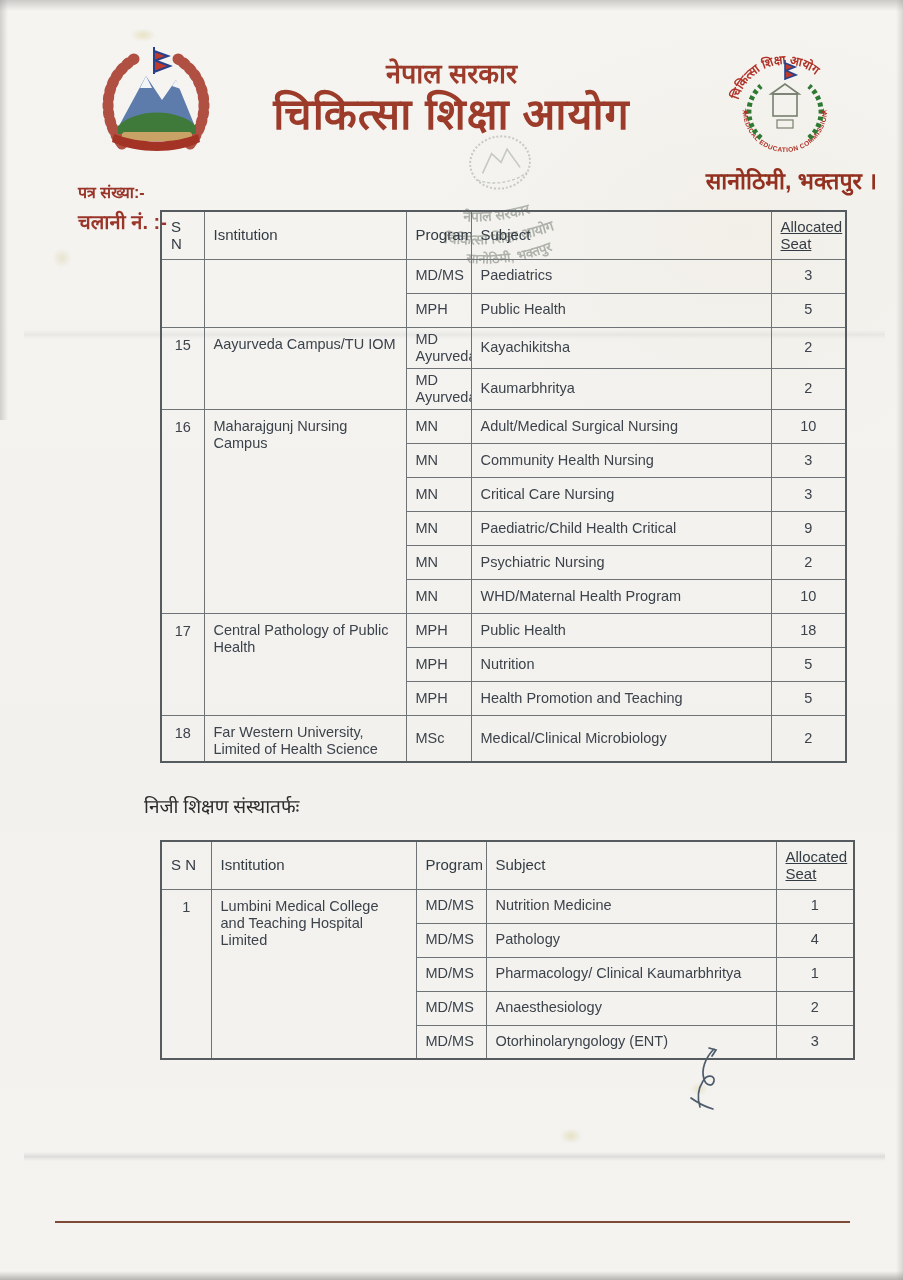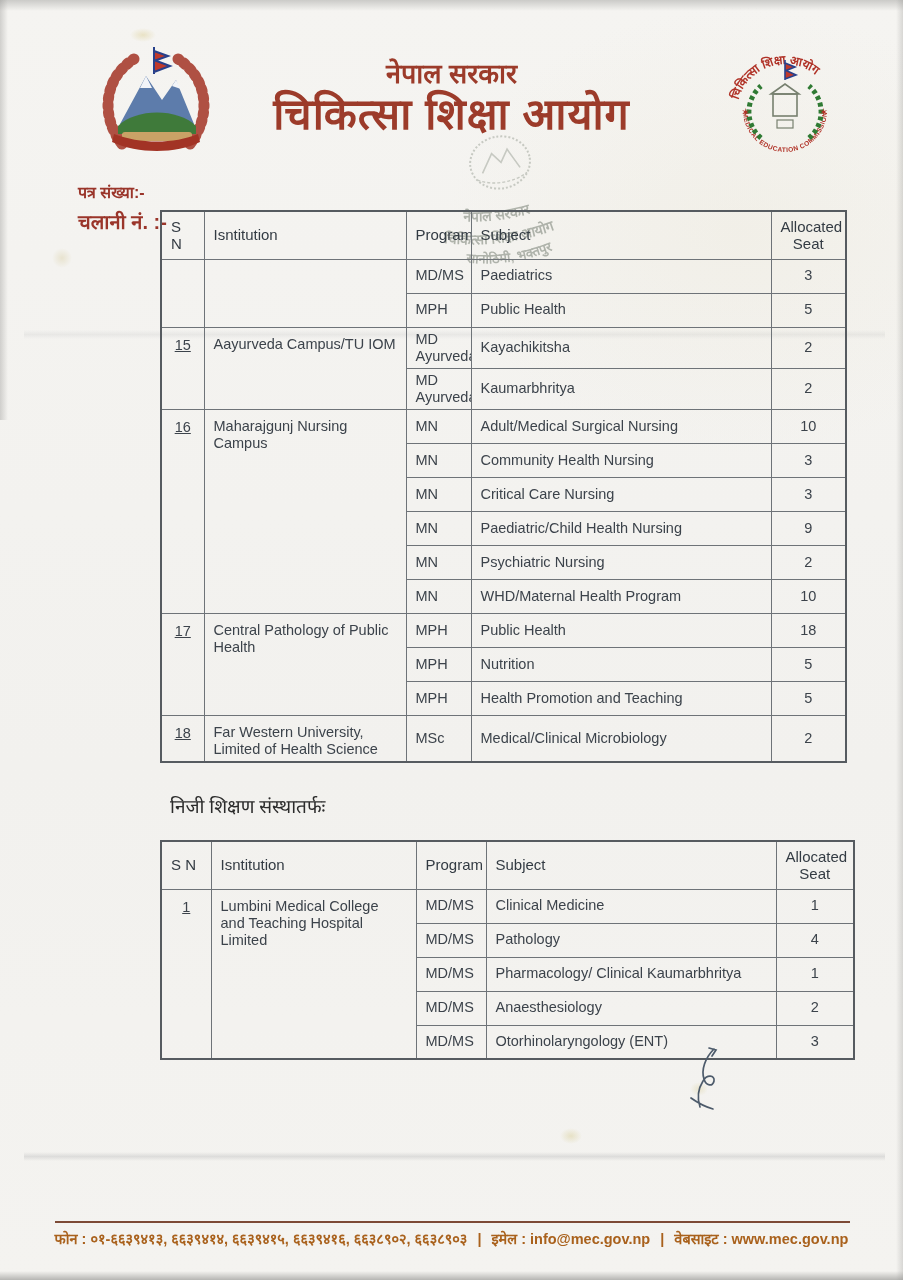--- a/index.html
+++ b/index.html
@@ -32,29 +32,29 @@
   .stamp{position:absolute;left:415px;top:124px;opacity:.72;pointer-events:none;}
 
   
   .tbl-wrap1{position:absolute;left:160px;top:210px;width:685px;}
   .tbl-wrap2{position:absolute;left:160px;top:840px;width:693px;}
   table{border-collapse:collapse;table-layout:fixed;width:100%;background:transparent;}
   th,td{border:1px solid #6e7378;padding:3px 9px;font-size:14.5px;line-height:1.18;overflow:hidden;}
   table{border:2px solid #565b60;}
   thead tr{height:48px;}
   th{font-weight:400;font-size:15px;color:#333b43;text-align:left;vertical-align:middle;}
-  th.seat-h{text-align:center;}
+  th.seat-h{text-decoration:underline;}
   tbody tr{height:34px;}
-  td.sn{text-align:center;vertical-align:top;padding-top:9px;text-decoration:underline;}
+  td.sn{text-align:center;vertical-align:top;padding-top:9px;}
   td.inst{vertical-align:top;padding-top:8px;}
   td.prog{vertical-align:middle;}
   td.subj{vertical-align:middle;}
   td.seat{text-align:center;vertical-align:middle;}
 
-  .section-heading{position:absolute;left:170px;top:793px;font-size:19px;color:#2b2b2b;font-family:"Liberation Serif", serif;}
+  .section-heading{position:absolute;left:144px;top:793px;font-size:19px;color:#2b2b2b;font-family:"Liberation Serif", serif;}
 
   
   .signature{position:absolute;left:678px;top:1046px;}
 
   
   .footer-rule{position:absolute;left:55px;top:1221px;width:795px;height:2px;background:#7d4a36;}
   .footer-text{position:absolute;left:0;right:0;top:1228px;text-align:center;font-size:14.5px;font-weight:bold;color:#a9611c;}
   .footer-text .sep{margin:0 6px;color:#a9611c;}
 </style>
 </head>
@@ -104,20 +104,21 @@
       <rect x="50" y="48" width="24" height="22" fill="none" stroke="#77806f" stroke-width="1.6"></rect>
       <path d="M48,48 L62,38 L76,48 Z" fill="none" stroke="#77806f" stroke-width="1.6"></path>
       <rect x="54" y="74" width="16" height="8" fill="none" stroke="#77806f" stroke-width="1.2"></rect>
       <text x="18" y="70" font-size="11" fill="#b03227">✶</text>
       <text x="96" y="70" font-size="11" fill="#b03227">✶</text>
     </svg>
   </div>
 
   <div class="gov-title">नेपाल सरकार</div>
   <div class="org-title">चिकित्सा शिक्षा आयोग</div>
+  <div class="location">सानोठिमी, भक्तपुर ।</div>
   <div class="letter-no">पत्र संख्या:-</div>
   <div class="dispatch-no">चलानी नं. :-</div>
 
   <div class="stamp">
     <svg width="182" height="152" viewBox="0 0 182 152">
       <g transform="rotate(-9 91 76)" stroke="#828a7e" fill="none" opacity=".55">
         <ellipse cx="91" cy="38" rx="30" ry="26" stroke-width="2" stroke-dasharray="2 2"></ellipse>
         <path d="M72,46 L84,28 L92,38 L100,26 L110,46" stroke-width="1.6"></path>
         <path d="M66,52 C80,60 102,60 116,52" stroke-width="1.4" stroke-dasharray="3 2"></path>
       </g>
@@ -189,21 +190,21 @@
             <td class="subj">Community Health Nursing</td>
             <td class="seat">3</td>
           </tr>
           <tr>
             <td class="prog">MN</td>
             <td class="subj">Critical Care Nursing</td>
             <td class="seat">3</td>
           </tr>
           <tr>
             <td class="prog">MN</td>
-            <td class="subj">Paediatric/Child Health Nursing</td>
+            <td class="subj">Paediatric/Child Health Critical</td>
             <td class="seat">9</td>
           </tr>
           <tr>
             <td class="prog">MN</td>
             <td class="subj">Psychiatric Nursing</td>
             <td class="seat">2</td>
           </tr>
           <tr>
             <td class="prog">MN</td>
             <td class="subj">WHD/Maternal Health Program</td>
@@ -255,21 +256,21 @@
             <th>Program</th>
             <th>Subject</th>
             <th class="seat-h">Allocated Seat</th>
           </tr>
         </thead>
       <tbody>
           <tr>
             <td rowspan="5" class="sn">1</td>
             <td rowspan="5" class="inst">Lumbini Medical College and Teaching Hospital Limited</td>
             <td class="prog">MD/MS</td>
-            <td class="subj">Clinical Medicine</td>
+            <td class="subj">Nutrition Medicine</td>
             <td class="seat">1</td>
           </tr>
           <tr>
             <td class="prog">MD/MS</td>
             <td class="subj">Pathology</td>
             <td class="seat">4</td>
           </tr>
           <tr>
             <td class="prog">MD/MS</td>
             <td class="subj">Pharmacology/ Clinical Kaumarbhritya</td>
@@ -289,21 +290,14 @@
     </table>
   </div>
 
   <div class="signature">
     <svg width="54" height="66" viewBox="0 0 54 66">
       <path d="M36,3 C27,12 23,24 26,33 C28,40 35,41 36,35 C37,29 29,28 25,35 C20,43 19,52 22,61 M13,52 C20,57 28,61 35,63 M31,2 L38,4 L34,10" fill="none" stroke="#4d5b6b" stroke-width="1.7" stroke-linecap="round"></path>
     </svg>
   </div>
 
   <div class="footer-rule"></div>
-  <div class="footer-text">
-    <span>फोन : ०१-६६३९४१३, ६६३९४१४, ६६३९४१५, ६६३९४१६, ६६३८९०२, ६६३८९०३</span>
-    <span class="sep">|</span>
-    <span>इमेल : info@mec.gov.np</span>
-    <span class="sep">|</span>
-    <span>वेबसाइट : www.mec.gov.np</span>
-  </div>
 
 </div>
 
 </body></html>

